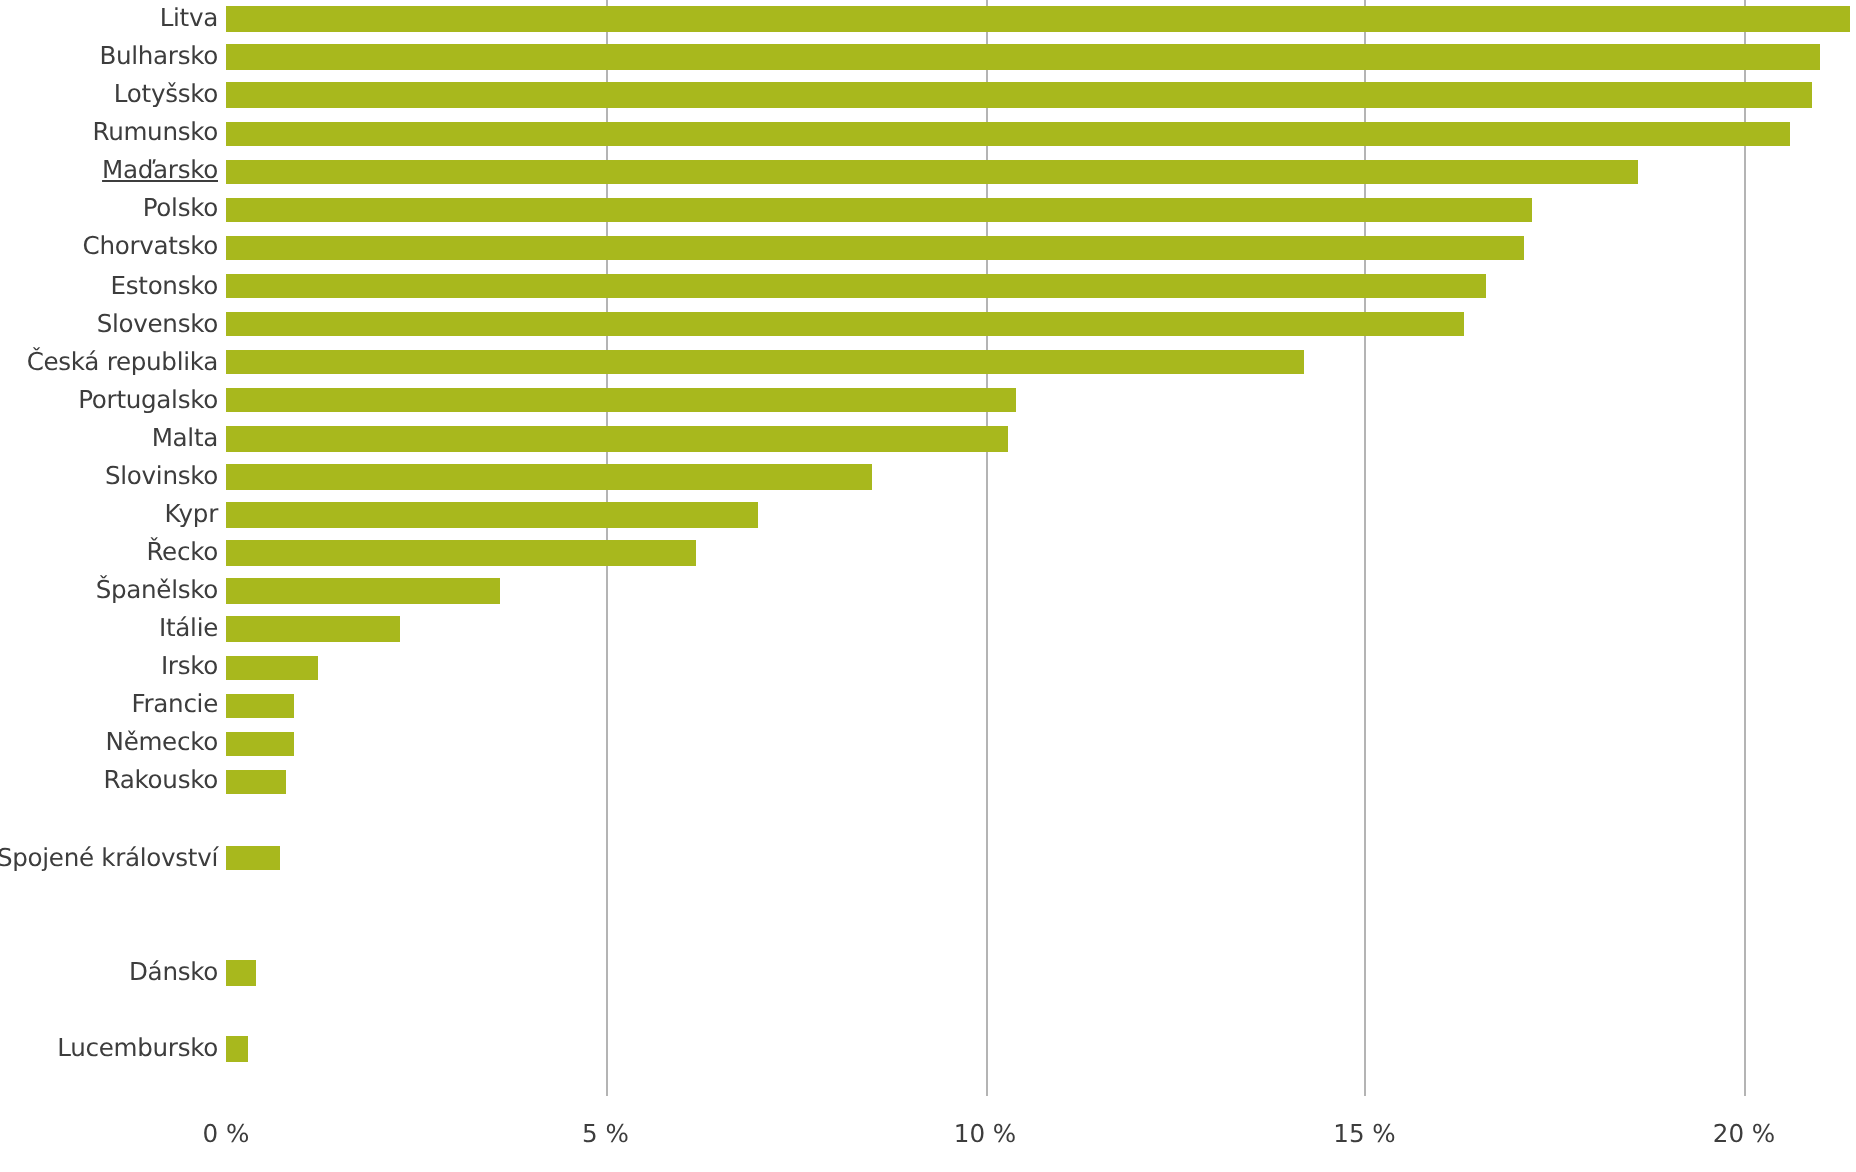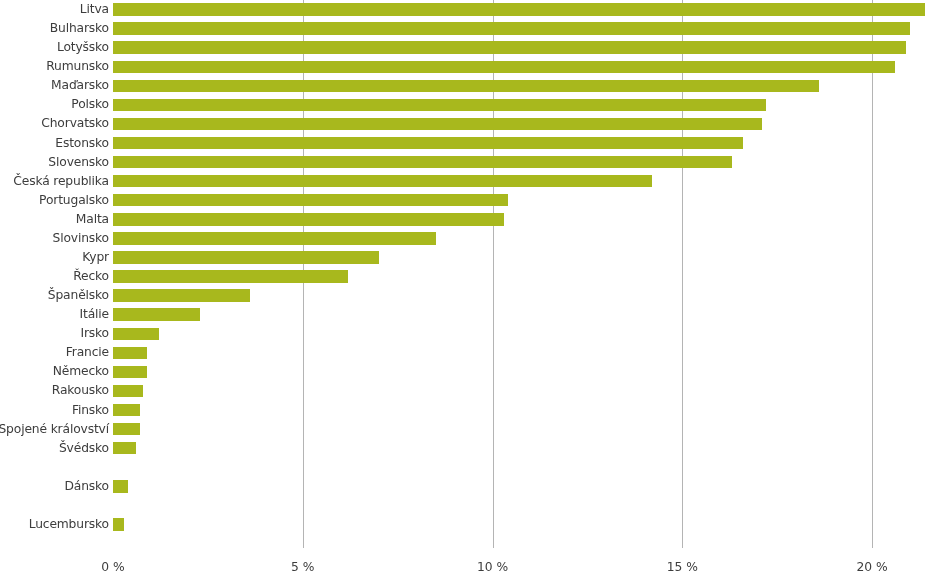--- a/index.html
+++ b/index.html
@@ -124,21 +124,21 @@
         </div>
         <div class="row" style="top: 38.1429px; height: 19.0714px;">
           <div class="row-label" style="height: 19.0714px; line-height: 19.0714px;">Lotyšsko</div>
           <div class="bar" style="width: 793.155px; background: rgb(168, 184, 29); top: 3.33571px;"></div>
         </div>
         <div class="row" style="top: 57.2143px; height: 19.0714px;">
           <div class="row-label" style="height: 19.0714px; line-height: 19.0714px;">Rumunsko</div>
           <div class="bar" style="width: 781.77px; background: rgb(168, 184, 29); top: 3.33571px;"></div>
         </div>
         <div class="row" style="top: 76.2857px; height: 19.0714px;">
-          <div class="row-label" style="height: 19.0714px; line-height: 19.0714px;">Maďarsko</div>
+          <div class="row-label" style="height: 19.0714px; line-height: 19.0714px; text-decoration: underline;">Maďarsko</div>
           <div class="bar" style="width: 705.87px; background: rgb(168, 184, 29); top: 3.33571px;"></div>
         </div>
         <div class="row" style="top: 95.3571px; height: 19.0714px;">
           <div class="row-label" style="height: 19.0714px; line-height: 19.0714px;">Polsko</div>
           <div class="bar" style="width: 652.74px; background: rgb(168, 184, 29); top: 3.33571px;"></div>
         </div>
         <div class="row" style="top: 114.429px; height: 19.0714px;">
           <div class="row-label" style="height: 19.0714px; line-height: 19.0714px;">Chorvatsko</div>
           <div class="bar" style="width: 648.945px; background: rgb(168, 184, 29); top: 3.33571px;"></div>
         </div>
@@ -191,31 +191,23 @@
           <div class="bar" style="width: 34.155px; background: rgb(168, 184, 29); top: 3.33571px;"></div>
         </div>
         <div class="row" style="top: 362.357px; height: 19.0714px;">
           <div class="row-label" style="height: 19.0714px; line-height: 19.0714px;">Německo</div>
           <div class="bar" style="width: 34.155px; background: rgb(168, 184, 29); top: 3.33571px;"></div>
         </div>
         <div class="row" style="top: 381.429px; height: 19.0714px;">
           <div class="row-label" style="height: 19.0714px; line-height: 19.0714px;">Rakousko</div>
           <div class="bar" style="width: 30.36px; background: rgb(168, 184, 29); top: 3.33571px;"></div>
         </div>
-        <div class="row" style="top: 400.5px; height: 19.0714px;">
-          <div class="row-label" style="height: 19.0714px; line-height: 19.0714px;">Finsko</div>
-          <div class="bar" style="width: 26.565px; background: rgb(168, 184, 29); top: 3.33571px;"></div>
-        </div>
         <div class="row" style="top: 419.571px; height: 19.0714px;">
           <div class="row-label" style="height: 19.0714px; line-height: 19.0714px;">Spojené království</div>
           <div class="bar" style="width: 26.565px; background: rgb(168, 184, 29); top: 3.33571px;"></div>
-        </div>
-        <div class="row" style="top: 438.643px; height: 19.0714px;">
-          <div class="row-label" style="height: 19.0714px; line-height: 19.0714px;">Švédsko</div>
-          <div class="bar" style="width: 22.77px; background: rgb(168, 184, 29); top: 3.33571px;"></div>
         </div>
         <div class="row" style="top: 476.786px; height: 19.0714px;">
           <div class="row-label" style="height: 19.0714px; line-height: 19.0714px;">Dánsko</div>
           <div class="bar" style="width: 15.18px; background: rgb(168, 184, 29); top: 3.33571px;"></div>
         </div>
         <div class="row" style="top: 514.929px; height: 19.0714px;">
           <div class="row-label" style="height: 19.0714px; line-height: 19.0714px;">Lucembursko</div>
           <div class="bar" style="width: 11.385px; background: rgb(168, 184, 29); top: 3.33571px;"></div>
         </div>
       </div>

